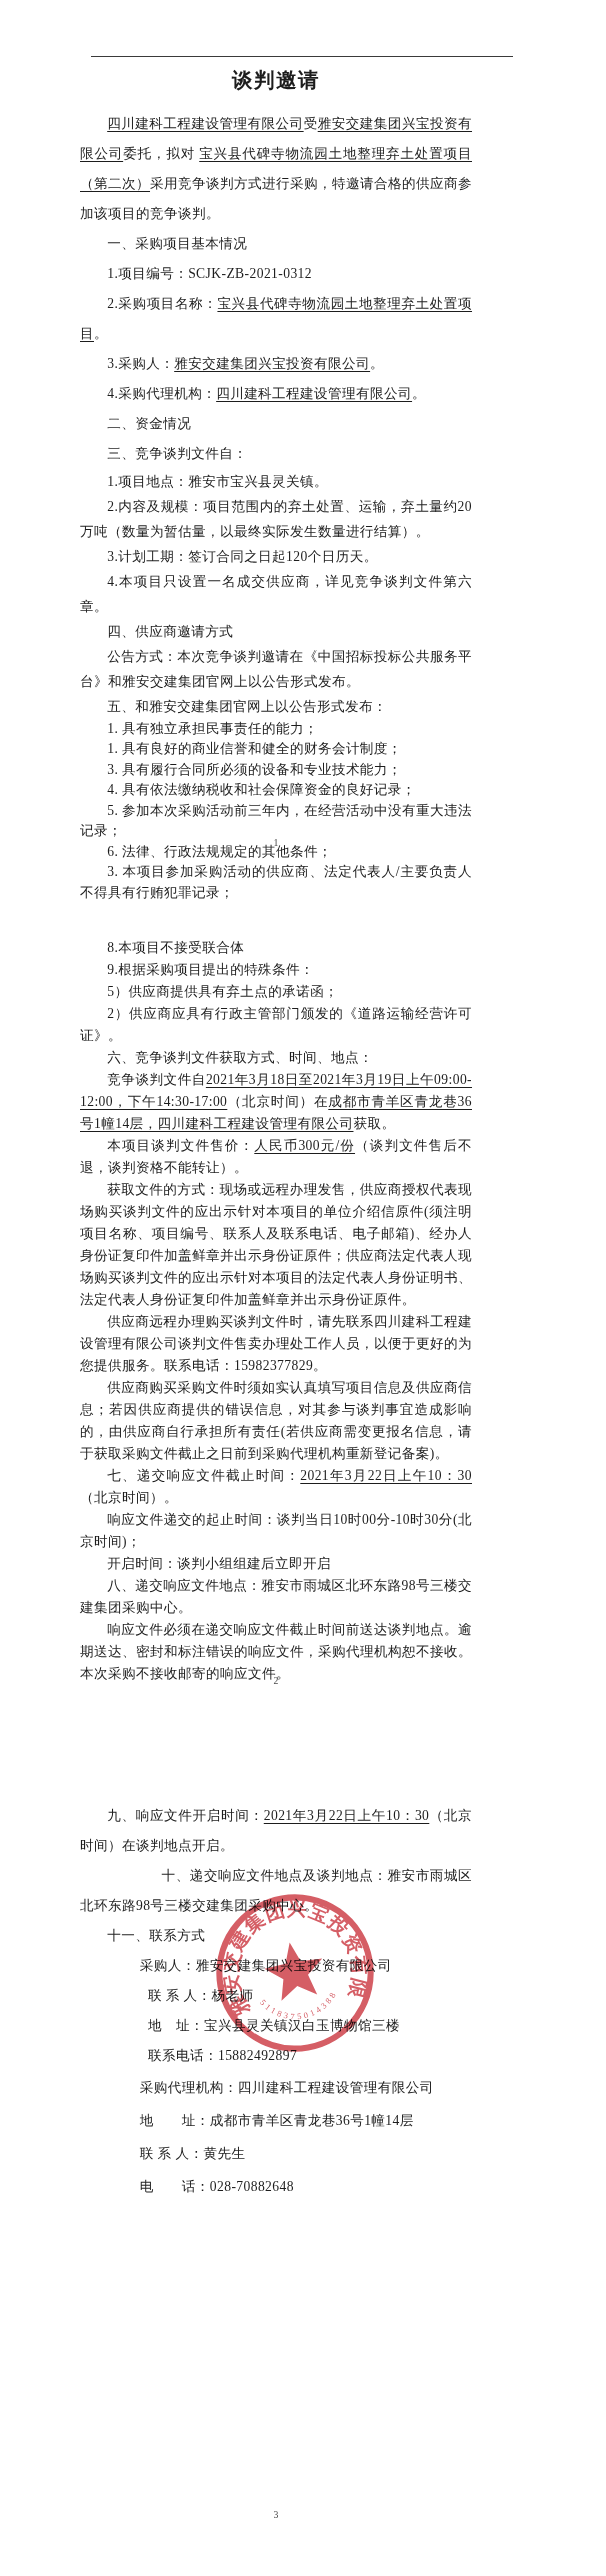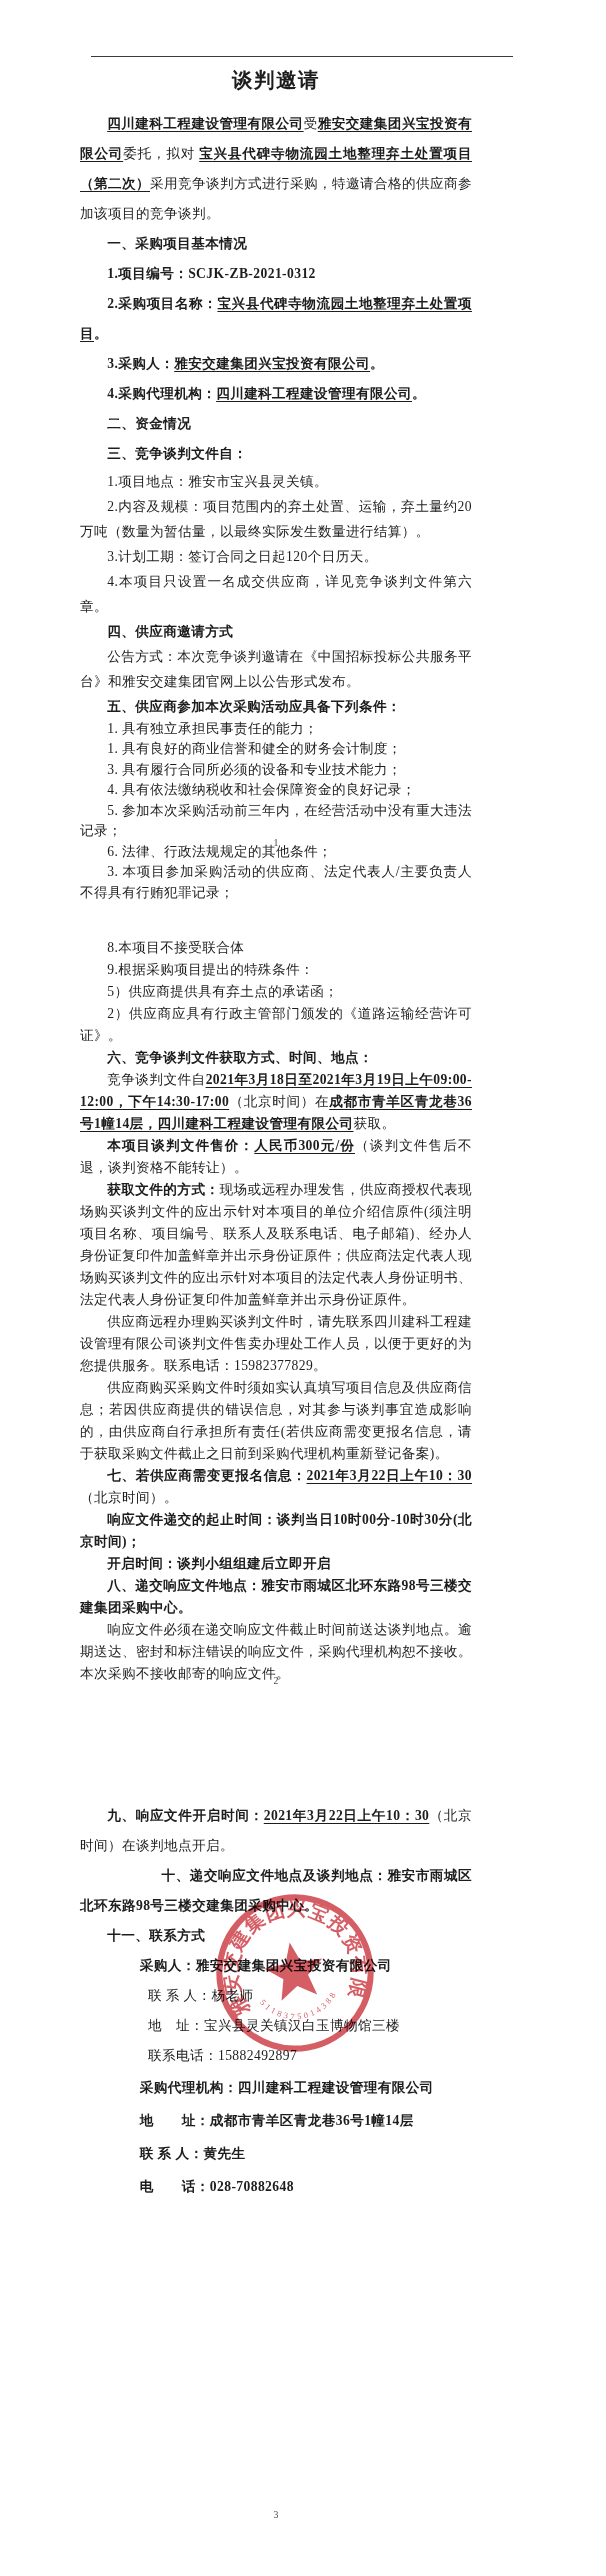--- a/index.html
+++ b/index.html
@@ -20,21 +20,21 @@
   .par{font-size:13.6px;letter-spacing:0.4px;}
   .lg{line-height:30px;}
   .md{line-height:25px;}
   .sm{line-height:20.5px;}
   .p29{line-height:22px;}
   .xl{line-height:33px;}
   .p2{text-indent:2em;}
   .i6{text-indent:6em;}
   .i44{text-indent:4.4em;}
   .i5{text-indent:5em;}
-  .b{font-weight:bold;}
+  .b{font-weight:normal;}
   .u{text-decoration:underline;text-underline-offset:3px;text-decoration-thickness:1.1px;}
   .pagenum{position:absolute;left:0;width:100%;text-align:center;font-size:9.8px;color:#4a4a4a;}
   .pg1 .pagenum{top:837px;}
   .pg2 .pagenum{top:742px;}
   .pg3 .pagenum{top:712px;}
   .seal{
     position:absolute;left:214px;top:95px;width:162px;height:162px;
     transform:rotate(-10deg);opacity:0.88;mix-blend-mode:multiply;z-index:5;
     pointer-events:none;
   }
@@ -55,21 +55,21 @@
         <div class="par p2 lg"><span class="b">3.采购人：</span><span class="b u">雅安交建集团兴宝投资有限公司</span><span class="b">。</span></div>
         <div class="par p2 lg"><span class="b">4.采购代理机构：</span><span class="b u">四川建科工程建设管理有限公司</span><span class="b">。</span></div>
         <div class="par p2 lg"><span class="b">二、资金情况</span></div>
         <div class="par p2 lg"><span class="b">三、竞争谈判文件自：</span></div>
         <div class="par p2 md"><span>1.项目地点：雅安市宝兴县灵关镇。</span></div>
         <div class="par p2 md"><span>2.内容及规模：项目范围内的弃土处置、运输，弃土量约20万吨（数量为暂估量，以最终实际发生数量进行结算）。</span></div>
         <div class="par p2 md"><span>3.计划工期：签订合同之日起120个日历天。</span></div>
         <div class="par p2 md"><span>4.本项目只设置一名成交供应商，详见竞争谈判文件第六章。</span></div>
         <div class="par p2 md"><span class="b">四、供应商邀请方式</span></div>
         <div class="par p2 md"><span>公告方式：本次竞争谈判邀请在《中国招标投标公共服务平台》和雅安交建集团官网上以公告形式发布。</span></div>
-        <div class="par p2 md"><span class="b">五、供应商参加本次采购活动应具备下列条件：</span></div>
+        <div class="par p2 md"><span class="b">五、和雅安交建集团官网上以公告形式发布：</span></div>
         <div class="par p2 sm"><span>1. 具有独立承担民事责任的能力；</span></div>
         <div class="par p2 sm"><span>1. 具有良好的商业信誉和健全的财务会计制度；</span></div>
         <div class="par p2 sm"><span>3. 具有履行合同所必须的设备和专业技术能力；</span></div>
         <div class="par p2 sm"><span>4. 具有依法缴纳税收和社会保障资金的良好记录；</span></div>
         <div class="par p2 sm"><span>5. 参加本次采购活动前三年内，在经营活动中没有重大违法记录；</span></div>
         <div class="par p2 sm"><span>6. 法律、行政法规规定的其他条件；</span></div>
         <div class="par p2 sm"><span>3. 本项目参加采购活动的供应商、法定代表人/主要负责人不得具有行贿犯罪记录；</span></div>
       </div>
   </div>
   <div class="pagenum">1</div>
@@ -81,21 +81,21 @@
         <div class="par p2 p29"><span>8.本项目不接受联合体</span></div>
         <div class="par p2 p29"><span>9.根据采购项目提出的特殊条件：</span></div>
         <div class="par p2 p29"><span>5）供应商提供具有弃土点的承诺函；</span></div>
         <div class="par p2 p29"><span>2）供应商应具有行政主管部门颁发的《道路运输经营许可证》。</span></div>
         <div class="par p2 p29"><span class="b">六、竞争谈判文件获取方式、时间、地点：</span></div>
         <div class="par p2 p29"><span>竞争谈判文件自</span><span class="b u">2021年3月18日至2021年3月19日上午09:00-12:00，下午14:30-17:00</span><span>（北京时间）在</span><span class="b u">成都市青羊区青龙巷36号1幢14层，四川建科工程建设管理有限公司</span><span>获取。</span></div>
         <div class="par p2 p29"><span class="b">本项目谈判文件售价：</span><span class="b u">人民币300元/份</span><span>（谈判文件售后不退，谈判资格不能转让）。</span></div>
         <div class="par p2 p29"><span class="b">获取文件的方式：</span><span>现场或远程办理发售，供应商授权代表现场购买谈判文件的应出示针对本项目的单位介绍信原件(须注明项目名称、项目编号、联系人及联系电话、电子邮箱)、经办人身份证复印件加盖鲜章并出示身份证原件；供应商法定代表人现场购买谈判文件的应出示针对本项目的法定代表人身份证明书、法定代表人身份证复印件加盖鲜章并出示身份证原件。</span></div>
         <div class="par p2 p29"><span>供应商远程办理购买谈判文件时，请先联系四川建科工程建设管理有限公司谈判文件售卖办理处工作人员，以便于更好的为您提供服务。联系电话：15982377829。</span></div>
         <div class="par p2 p29"><span>供应商购买采购文件时须如实认真填写项目信息及供应商信息；若因供应商提供的错误信息，对其参与谈判事宜造成影响的，由供应商自行承担所有责任(若供应商需变更报名信息，请于获取采购文件截止之日前到采购代理机构重新登记备案)。</span></div>
-        <div class="par p2 p29"><span class="b">七、若供应商需变更报名信息：</span><span class="b u">2021年3月22日上午10：30</span><span>（北京时间）。</span></div>
+        <div class="par p2 p29"><span class="b">七、递交响应文件截止时间：</span><span class="b u">2021年3月22日上午10：30</span><span>（北京时间）。</span></div>
         <div class="par p2 p29"><span class="b">响应文件递交的起止时间：谈判当日10时00分-10时30分(北京时间)；</span></div>
         <div class="par p2 p29"><span class="b">开启时间：谈判小组组建后立即开启</span></div>
         <div class="par p2 p29"><span class="b">八、递交响应文件地点：雅安市雨城区北环东路98号三楼交建集团采购中心。</span></div>
         <div class="par p2 p29"><span>响应文件必须在递交响应文件截止时间前送达谈判地点。逾期送达、密封和标注错误的响应文件，采购代理机构恕不接收。本次采购不接收邮寄的响应文件。</span></div>
       </div>
   </div>
   <div class="pagenum">2</div>
 </div>
 
 <div class="page pg3">

